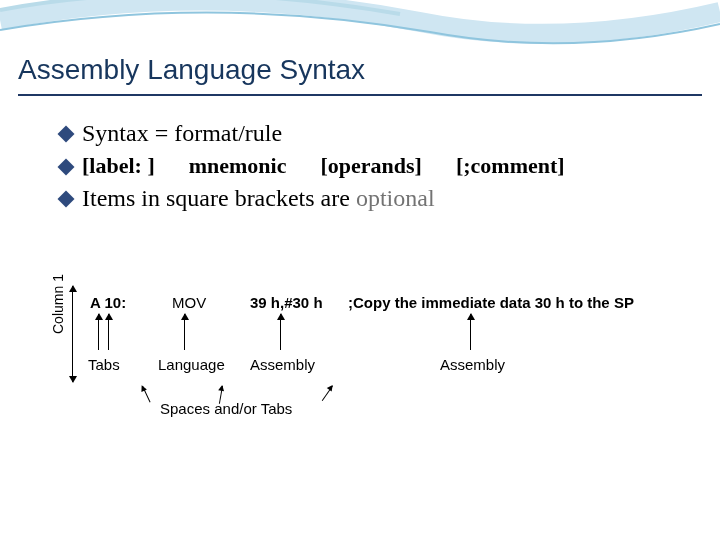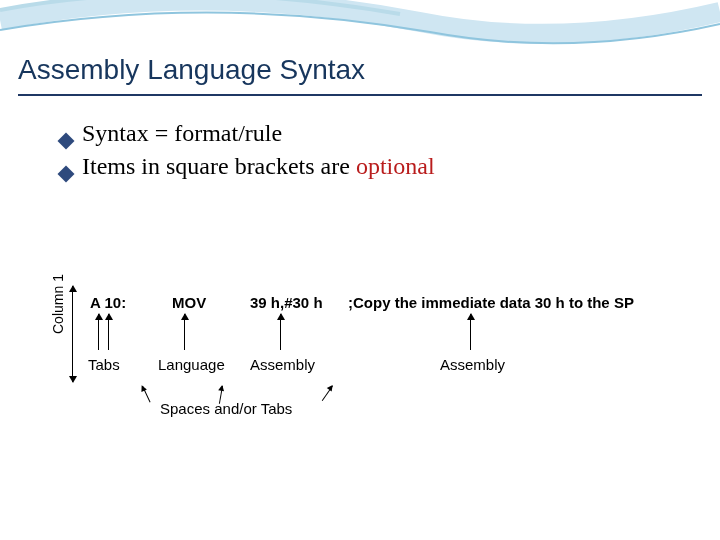--- a/index.html
+++ b/index.html
@@ -1,27 +1,27 @@
 <!DOCTYPE html>
 <html><head>
 <meta charset="utf-8">
 <style>
 html,body{margin:0;padding:0;width:720px;height:540px;background:#fff;font-family:Arial,Helvetica,sans-serif;overflow:hidden}
 .slide{position:relative;width:716px;height:540px}
 .swoosh{position:absolute;top:0;left:0;width:720px;height:70px;pointer-events:none}
 .title{position:absolute;left:18px;top:54px;font-size:28px;color:#17365d;font-weight:400;letter-spacing:0}
 .hr{position:absolute;left:18px;top:94px;width:684px;height:2px;background:#1f3864}
 .bullets{position:absolute;left:60px;top:120px;width:620px;font-family:Georgia,'Times New Roman',serif;color:#000}
-.b-row{display:flex;align-items:flex-end;margin-bottom:6px}
+.b-row{display:flex;align-items:flex-start;margin-bottom:6px}
 .diamond{width:12px;height:12px;background:#2e4a7d;transform:rotate(45deg);margin-top:8px;margin-right:10px;flex:none}
 .b1{font-size:24px}
 .b2{font-size:22px;font-weight:bold}
 .b2 span.gap{display:inline-block;width:34px}
 .b3{font-size:24px}
-.opt{color:#b91c1c}
+.opt{color:#737373}
 .diagram{position:absolute;left:40px;top:290px;width:650px;font-family:Arial,Helvetica,sans-serif;color:#000;font-size:15px}
 .col1{position:absolute;left:10px;top:44px;transform:rotate(-90deg);transform-origin:left top;font-size:14px;white-space:nowrap}
 .col1line{position:absolute;left:32px;top:-4px;width:1px;height:96px;background:#000}
 .col1line::before,.col1line::after{content:"";position:absolute;left:-3px;width:0;height:0;border-left:4px solid transparent;border-right:4px solid transparent}
 .col1line::before{top:-1px;border-bottom:7px solid #000}
 .col1line::after{bottom:-1px;border-top:7px solid #000}
 .row1{position:absolute;top:4px}
 .row2{position:absolute;top:66px}
 .c-label{position:absolute;left:50px}
 .c-opn{position:absolute;left:132px}
@@ -57,30 +57,36 @@
 <div class="title">Assembly Language Syntax</div>
 <div class="hr"></div>
 
 <div class="bullets">
   <div class="b-row">
     <div class="diamond"></div>
     <div class="b1">Syntax = format/rule</div>
   </div>
   <div class="b-row">
     <div class="diamond"></div>
+    <div class="b2">
+      <span>[label: ]</span><span class="gap"></span><span>mnemonic</span><span class="gap"></span><span>[operands]</span><span class="gap"></span><span>[;comment]</span>
+    </div>
+  </div>
+  <div class="b-row">
+    <div class="diamond"></div>
     <div class="b3"><span>Items in square brackets are </span><span class="opt">optional</span></div>
   </div>
 </div>
 
 <div class="diagram">
   <div class="col1">Column 1</div>
   <div class="col1line"></div>
 
   <div class="row1 c-label" style="font-weight:bold">A 10:</div>
-  <div class="row1 c-opn" style="font-weight:bold">MOV</div>
+  <div class="row1 c-opn" style="font-weight:normal">MOV</div>
   <div class="row1 c-opr" style="font-weight:bold">39 h,#30 h</div>
   <div class="row1 c-cmt" style="font-weight:bold">;Copy the immediate data 30 h to the SP</div>
 
   <div class="upbrace ub1"></div>
   <div class="upbrace ub2"></div>
   <div class="upbrace ub-op"></div>
   <div class="upbrace ub-opr"></div>
   <div class="upbrace ub-cmt"></div>
 
   <div class="row2 lbl-name">Tabs</div>

